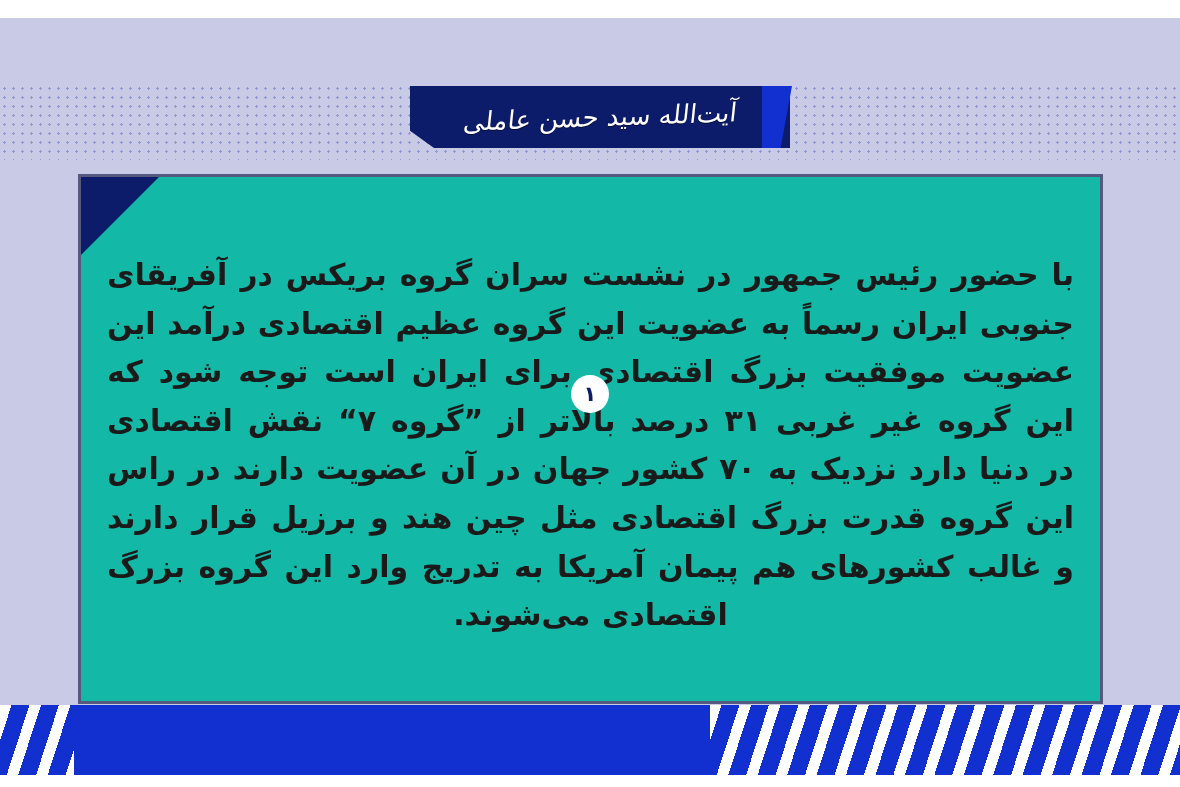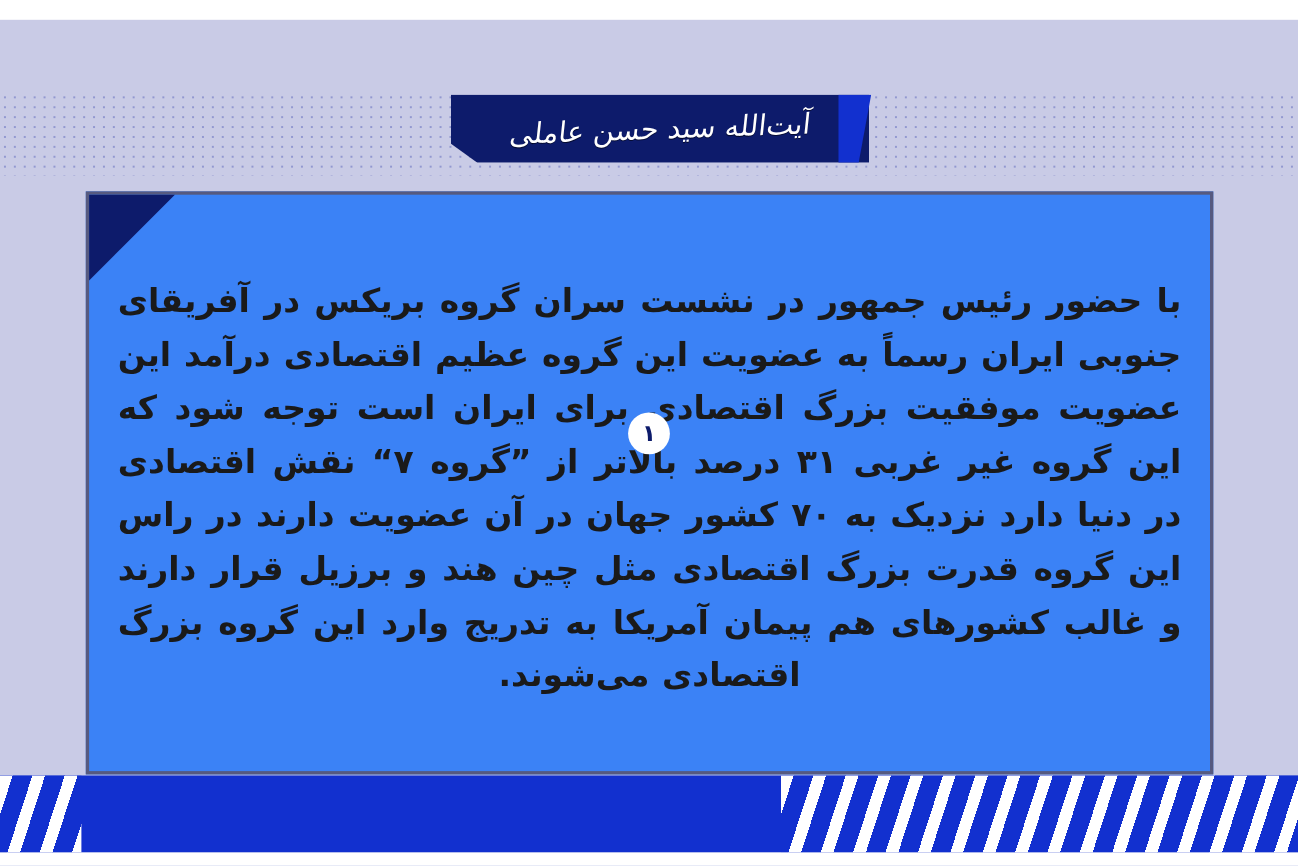--- a/index.html
+++ b/index.html
@@ -92,21 +92,21 @@
   .card-wrap {
     position: absolute;
     left: 78px;
     top: 174px;
     width: 1025px;
     height: 530px;
   }
   .card {
     position: absolute;
     inset: 0;
-    background: #3b82f6;
+    background: #14b8a6;
     border: 3px solid #565a80;
     box-sizing: border-box;
   }
   
   .card-fold {
     position: absolute;
     left: 0;
     top: 0;
     width: 0;
     height: 0;

